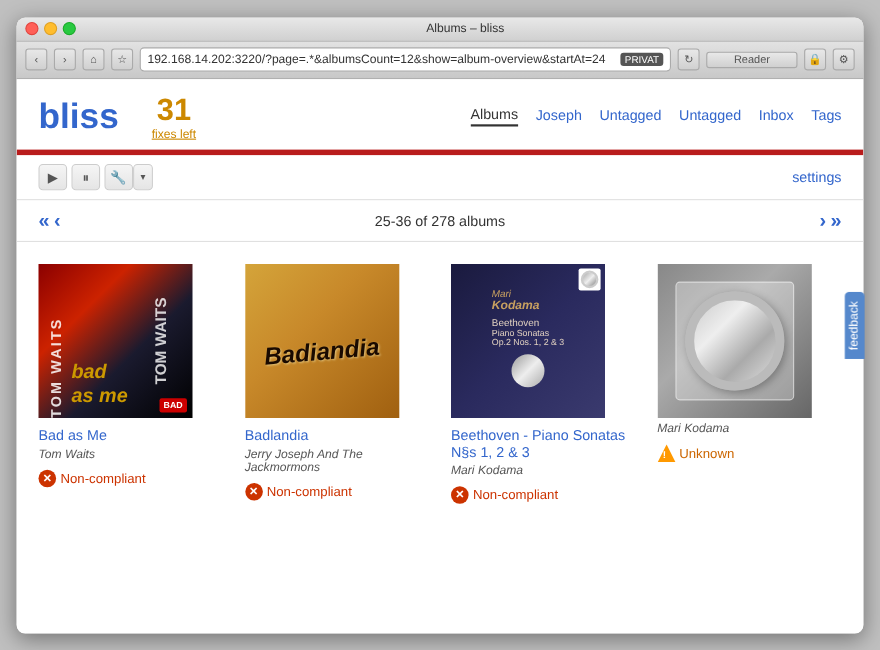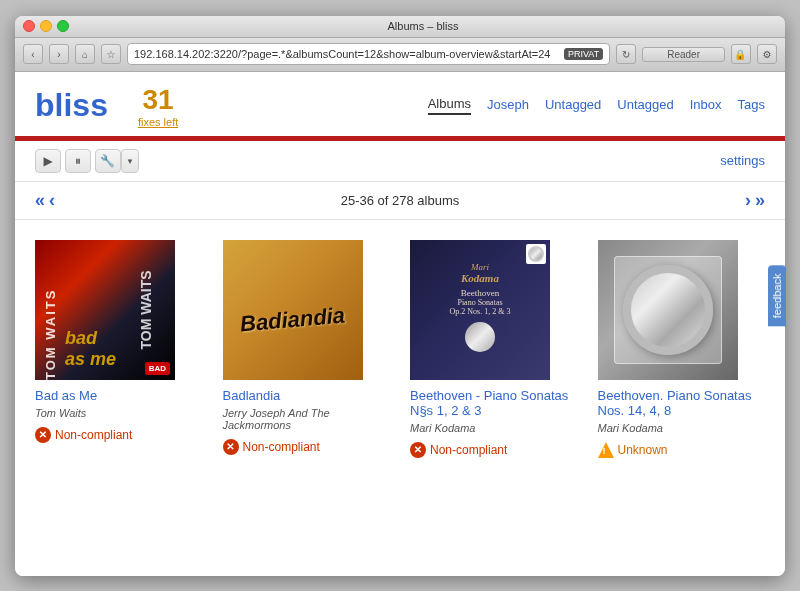--- a/index.html
+++ b/index.html
@@ -498,21 +498,21 @@
         <span class="album-title">Badlandia</span>
         <span class="album-artist">Jerry Joseph And The Jackmormons</span>
         <div class="compliance-badge">
           <div class="badge-icon-error">✕</div>
           <span class="badge-text-error">Non-compliant</span>
         </div>
       </div>
 
       <div class="album-item">
         <div class="album-cover-3">
-          <div style="padding:8px;text-align:center;font-family:Liberation Serif, serif;">
+          <div style="padding:8px;">
             <div style="color:#c8a060;font-size:9px;font-style:italic;">Mari</div>
             <div style="color:#c8a060;font-size:11px;font-weight:bold;font-style:italic;">Kodama</div>
             <div style="color:#e0d0c0;font-size:9px;margin-top:4px;">Beethoven</div>
             <div style="color:#e0d0c0;font-size:8px;">Piano Sonatas</div>
             <div style="color:#e0d0c0;font-size:8px;">Op.2 Nos. 1, 2 &amp; 3</div>
             <div style="background:#c8a060;width:30px;height:30px;border-radius:50%;margin:6px auto;background:linear-gradient(135deg,#999,#eee,#aaa);"></div>
           </div>
           <div style="position:absolute;top:4px;right:4px;background:white;border-radius:2px;padding:2px;width:20px;height:20px;display:flex;align-items:center;justify-content:center;">
             <div style="width:16px;height:16px;border-radius:50%;background:linear-gradient(135deg,#aaa,#eee,#888);border:2px solid #ccc;"></div>
           </div>
@@ -524,21 +524,20 @@
           <span class="badge-text-error">Non-compliant</span>
         </div>
       </div>
 
       <div class="album-item">
         <div class="album-cover-4">
           <div class="cd-case">
             <div class="cd-image"></div>
           </div>
         </div>
-        <span class="album-title">Beethoven. Piano Sonatas Nos. 14, 4, 8</span>
         <span class="album-artist">Mari Kodama</span>
         <div class="compliance-badge">
           <div style="width:16px;height:0;border-left:8px solid transparent;border-right:8px solid transparent;border-bottom:16px solid #ff9900;display:inline-block;flex-shrink:0;position:relative;">
             <span style="position:absolute;top:4px;left:-3px;color:white;font-size:9px;font-weight:bold;">!</span>
           </div>
           <span class="badge-text-warning">Unknown</span>
         </div>
       </div>
 
     </div>

